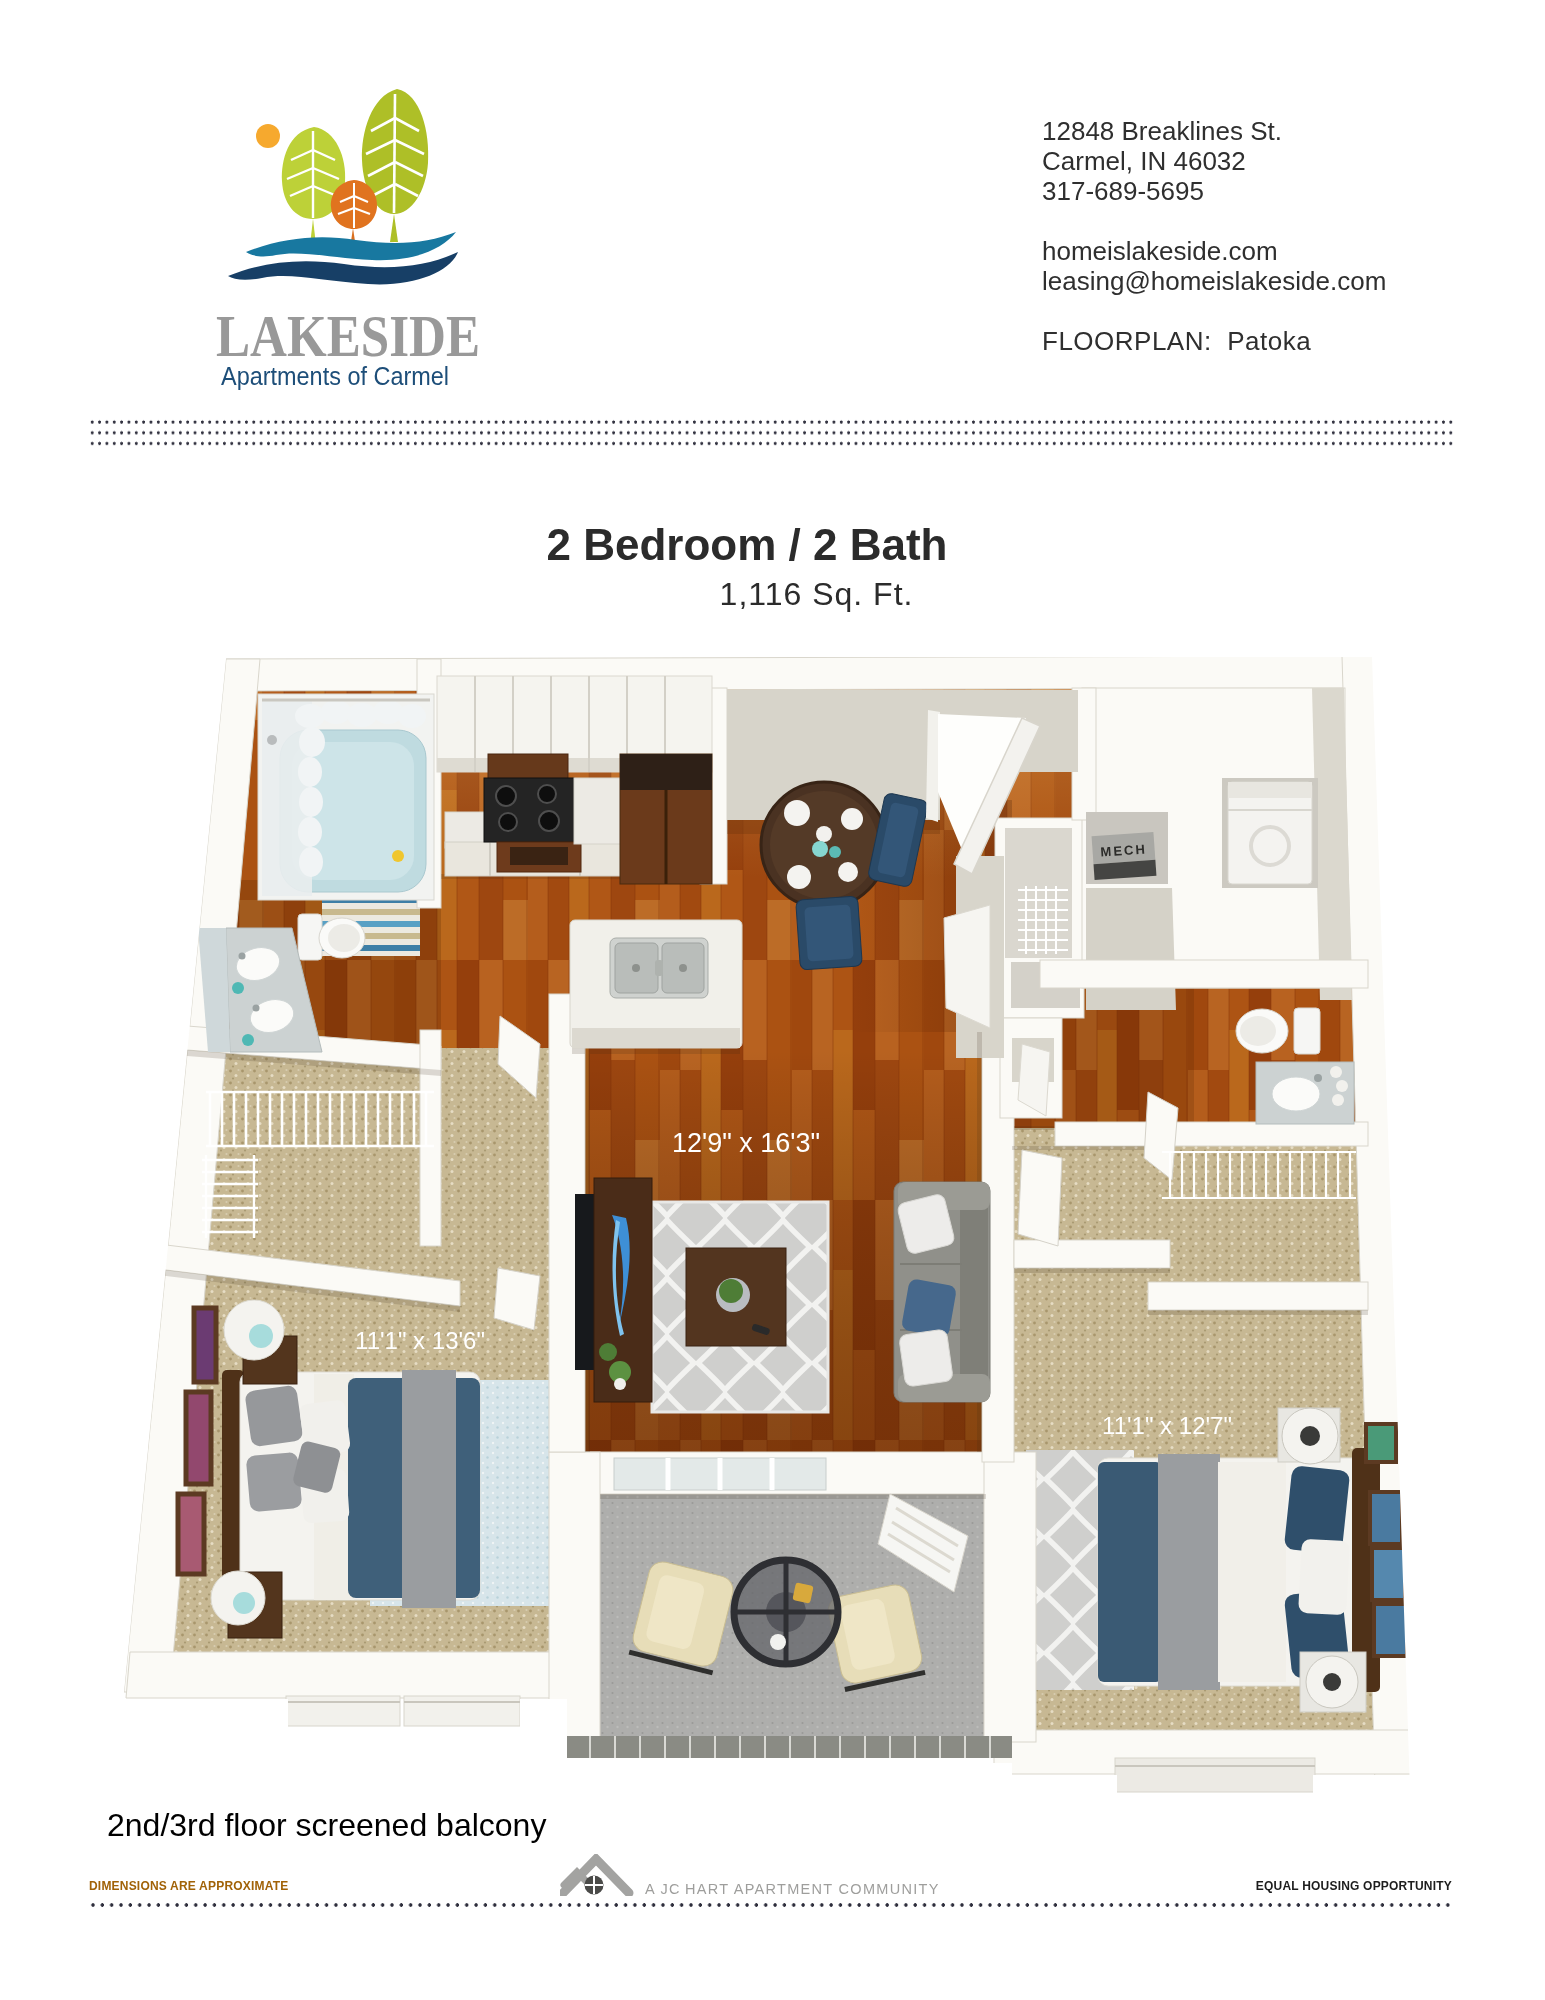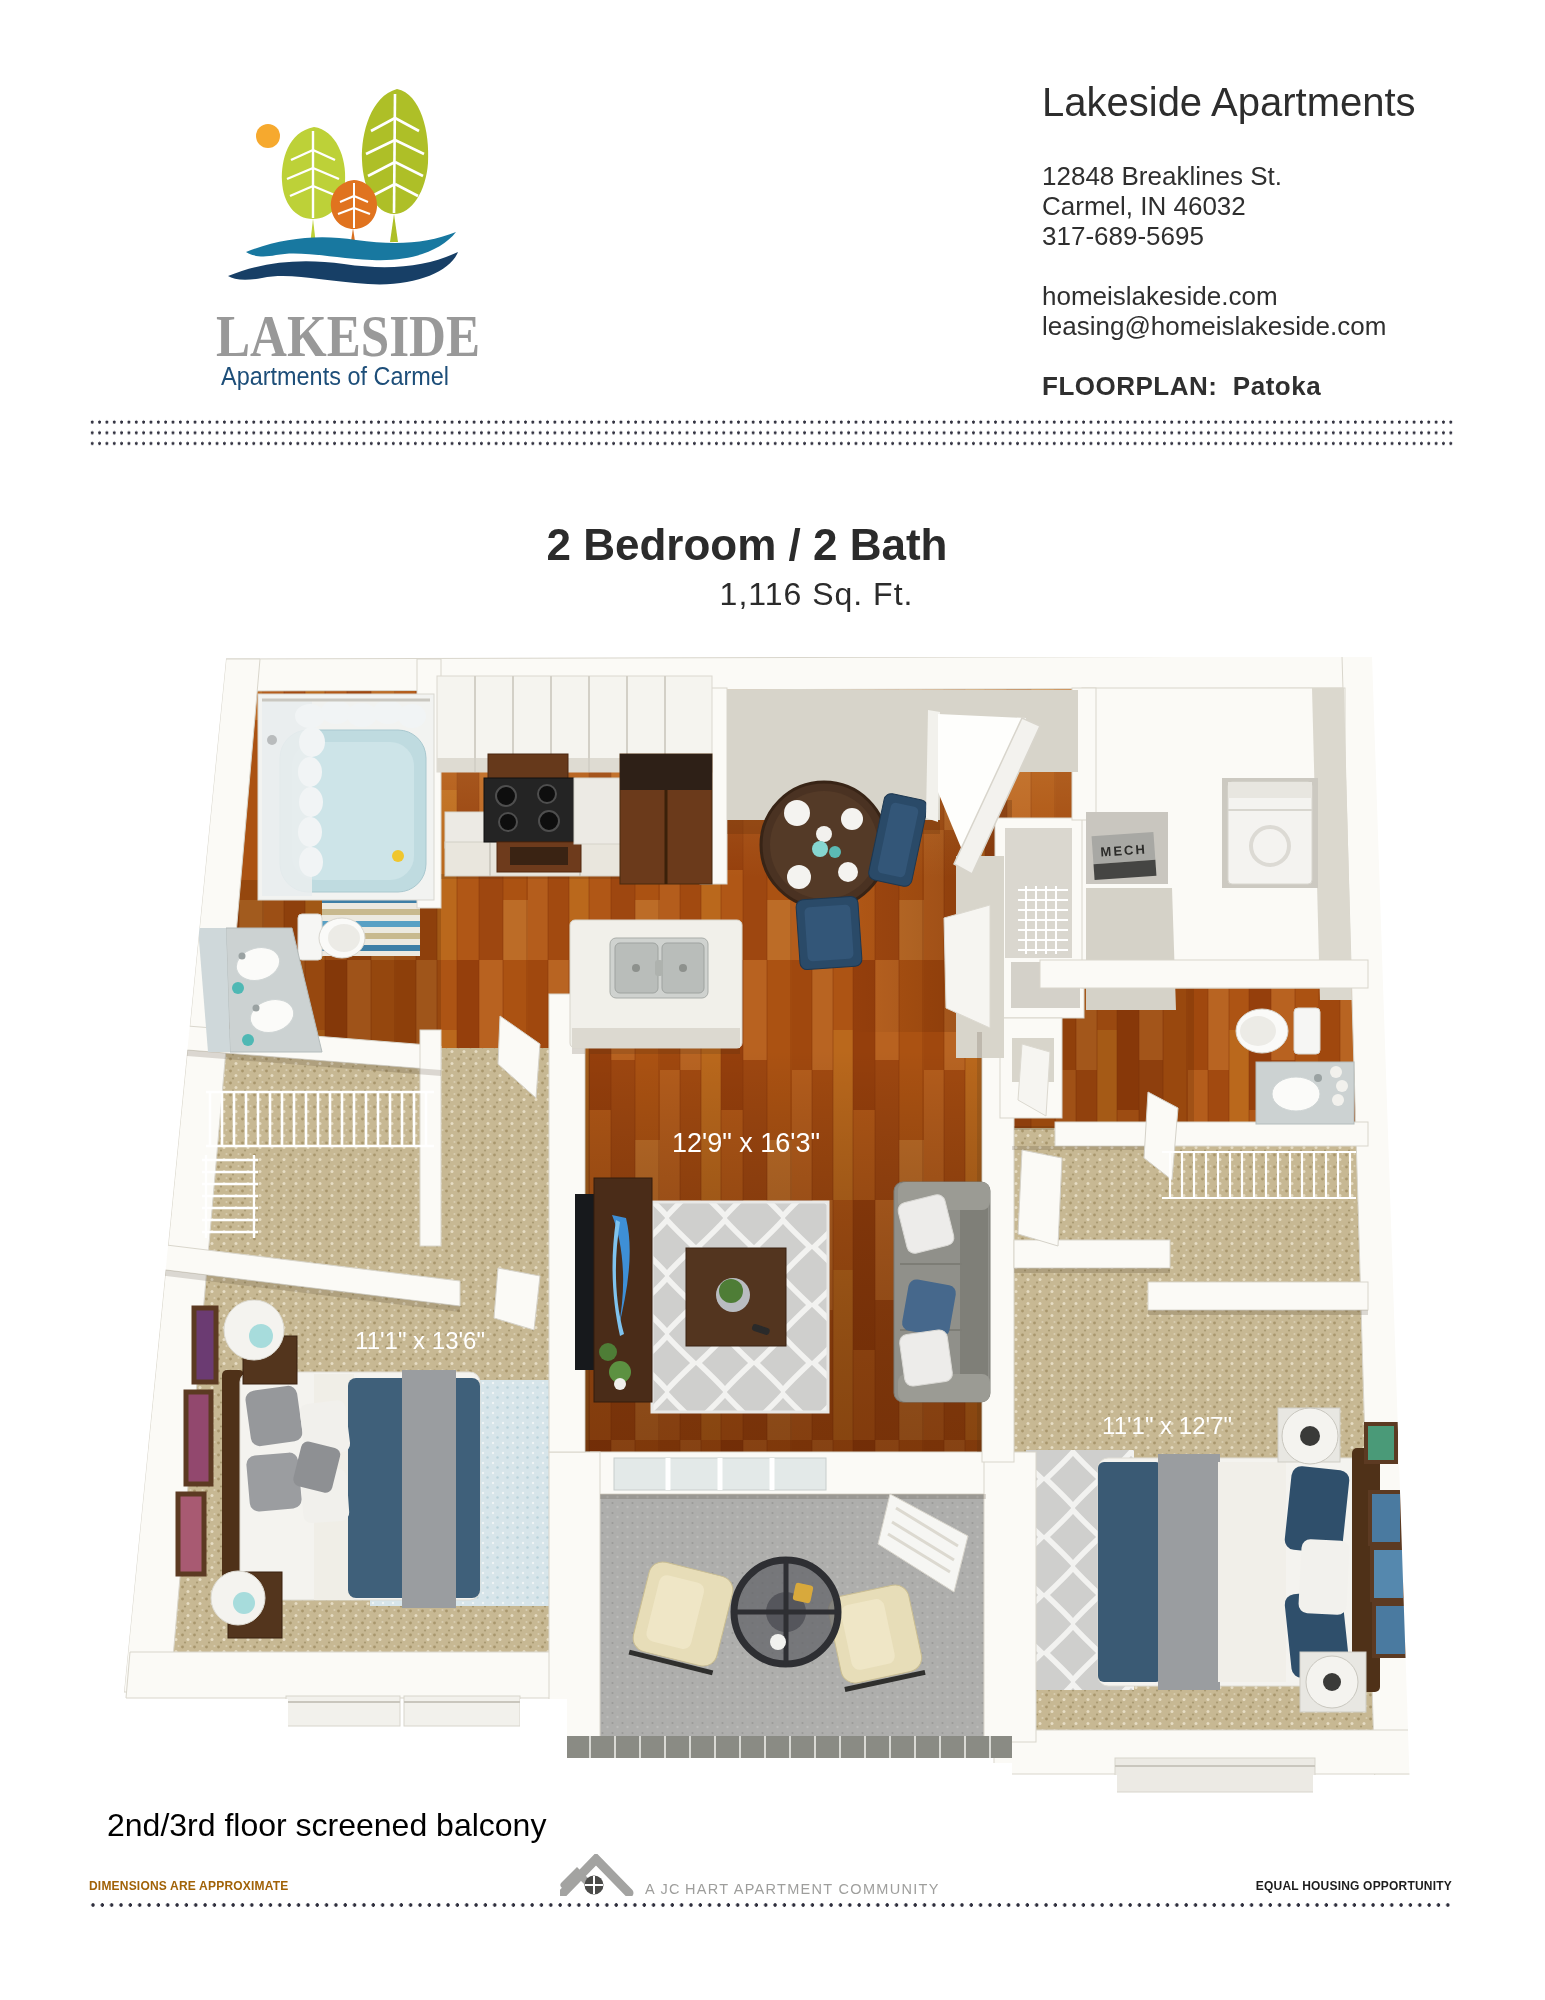--- a/index.html
+++ b/index.html
@@ -636,31 +636,30 @@
   <rect x="1313" y="1775" width="110" height="20"></rect>
 </g>
 
 <text x="746" y="1152" text-anchor="middle" font-size="27" fill="#ffffff">12'9" x 16'3"</text>
 <text x="420" y="1349" text-anchor="middle" font-size="24" fill="#ffffff">11'1" x 13'6"</text>
 <text x="1167" y="1434" text-anchor="middle" font-size="24" fill="#ffffff">11'1" x 12'7"</text>
 </svg>
 
 <div class="abs" style="left:1042px;top:80px;width:460px;color:#2d2d2d;">
 
-  <div style="font-size:40px;letter-spacing:0px;">Lakeside Apartments</div>
 
   <div style="margin-top:36px;font-size:26px;line-height:30px;color:#2f2f2f;">
     12848 Breaklines St.<br>
     Carmel, IN 46032<br>
     317-689-5695<br>
     <br>
     homeislakeside.com<br>
     leasing@homeislakeside.com<br>
     <br>
-    <span style="letter-spacing:0.5px;font-weight:bold;">FLOORPLAN:&nbsp; Patoka</span>
+    <span style="letter-spacing:0.5px;">FLOORPLAN:&nbsp; Patoka</span>
   </div>
 </div>
 
 <svg class="abs" style="left:0;top:0;" width="560" height="420" viewBox="0 0 560 420">
 
   <circle cx="268" cy="136" r="12" fill="#f6a92e"></circle>
 
   <g>
     <path d="M313,219 L316,245 L310,245 Z" fill="#bdd138"></path>
     <path d="M314,127 C288,132 281,160 282,181 C283,203 295,219 313,219 C331,219 343,204 345,182 C347,158 336,130 314,127 Z" fill="#bdd138"></path>

